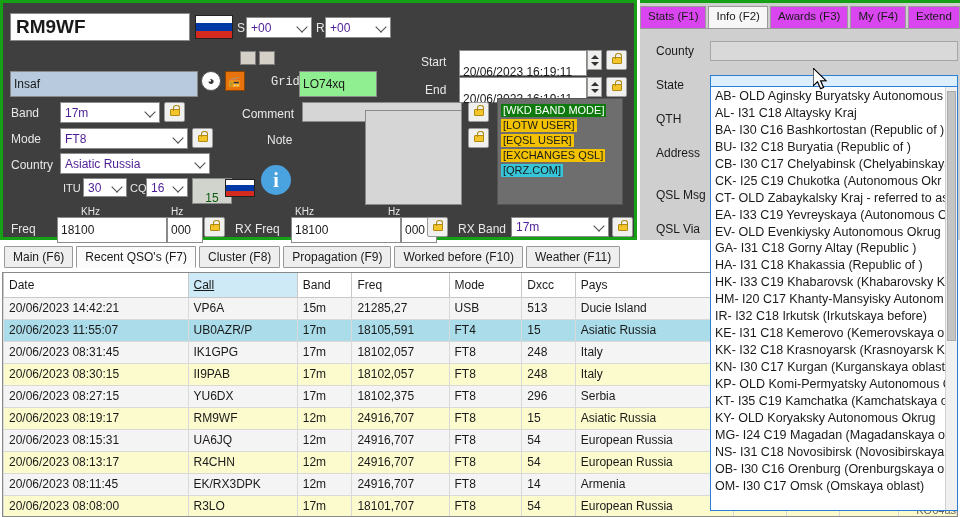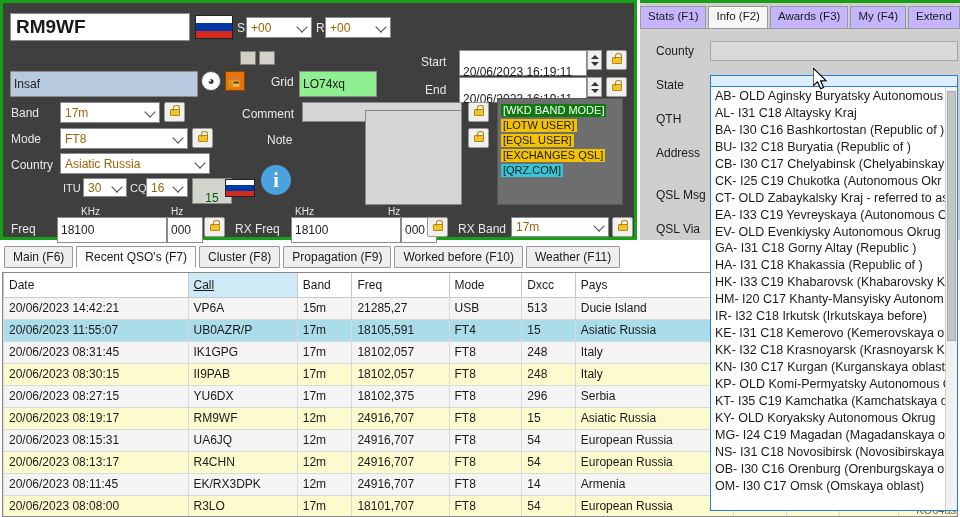--- a/index.html
+++ b/index.html
@@ -29,21 +29,21 @@
   .txt.readonly { background: #d8d8d8; }
   .flagbox {
     background: linear-gradient(to bottom,
        #ffffff 0%, #ffffff 33%,
        #0039a6 33%, #0039a6 66%,
        #d52b1e 66%, #d52b1e 100%);
     border: 1px solid #222;
   }
   .sel {
     position: relative; background: #ffffff; border: 1px solid #8a8a8a;
-    font-size: 12px; color: #a16207;
+    font-size: 12px; color: #4c1d95;
     display: flex; align-items: center; padding-left: 4px;
   }
   .sel .chev {
     position: absolute; right: 5px; top: 50%;
     width: 8px; height: 8px; margin-top: -5px;
     border-left: 1.5px solid #4a4a4a; border-bottom: 1.5px solid #4a4a4a;
     transform: rotate(-45deg);
   }
   .lock {
     width: 21px; height: 20px; background: #f0f0ee;
@@ -95,21 +95,21 @@
     font-size: 20px; font-family: "Liberation Serif", serif;
   }
 
   
   .right-panel {
     position: absolute; left: 640px; top: 0; width: 320px; height: 240px;
     background: #cfcfcf; border-top: 3px solid #15a015;
   }
   .tabrow { position: absolute; left: 0; top: 3px; height: 22px; display: flex; }
   .tab {
-    background: #c4b5fd; border: 1px solid #9a9a9a; border-bottom: none;
+    background: #d946ef; border: 1px solid #9a9a9a; border-bottom: none;
     font-size: 11.5px; color: #1a1a1a; padding: 3px 7px 2px 7px;
     margin-right: 2px; white-space: nowrap;
   }
   .tab.active { background: #f6f6f6; }
   .panel-body {
     position: absolute; left: 0; top: 25px; right: 0; bottom: 0;
     background: #cfcfcf; border-top: 1px solid #9a9a9a;
   }
   .fld-lbl { position: absolute; font-size: 12px; color: #1a1a1a; }
   .fld-box {
@@ -193,21 +193,21 @@
       <span>+00</span>
       <span class="chev"></span>
     </div>
 
     <div class="smbtn" style="position:absolute;left:237px;top:48px;width:16px;height:14px;"></div>
     <div class="smbtn" style="position:absolute;left:256px;top:48px;width:16px;height:14px;"></div>
 
     <input class="txt" style="position: absolute; left: 7px; top: 68px; width: 188px; height: 20px; background: rgb(184, 202, 222);" value="Insaf">
     <div class="icon-circle" style="position:absolute;left:198px;top:68px;">◕</div>
     <div class="icon-orange" style="position:absolute;left:222px;top:68px;">📻</div>
-    <div class="lbl" style="position:absolute;left:268px;top:72px;">Grid</div>
+    <div class="lbl" style="position:absolute;left:268px;top:72px;font-family:Liberation Mono, monospace;">Grid</div>
     <input class="txt" style="position: absolute; left: 296px; top: 68px; width: 78px; height: 20px; background: rgb(144, 239, 144);" value="LO74xq">
 
     <div class="lbl" style="position:absolute;left:8px;top:103px;">Band</div>
     <div class="sel" style="position:absolute;left:57px;top:99px;width:100px;height:21px;">
       <span>17m</span>
       <span class="chev"></span>
     </div>
     <div class="lock" style="position:absolute;left:161px;top:99px;">
         <i></i>
       </div>

